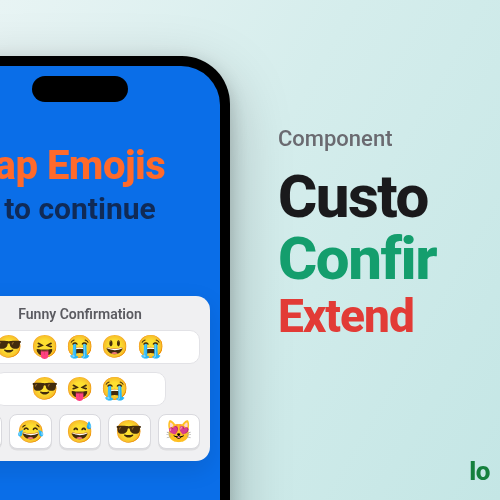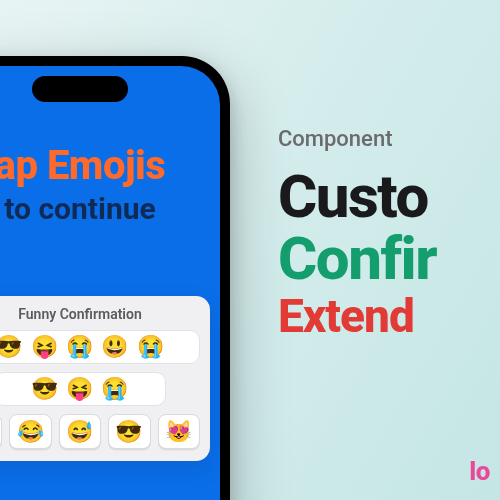--- a/index.html
+++ b/index.html
@@ -142,21 +142,21 @@
   .hl1 { color: #1a1a1c; }
   .hl2 { color: #149e6d; }
   .hl3 { color: #e23b36; font-size: 46px; font-weight: 800; letter-spacing: -1px; margin-top: 4px; }
 
   .corner-logo {
     position: absolute;
     right: 10px;
     bottom: 14px;
     font-size: 26px;
     font-weight: 800;
-    color: #ec4899;
+    color: #15803d;
     letter-spacing: -0.5px;
   }
 </style>
 </head>
 <body>
 
 <div class="phone">
   <div class="phone-screen">
     <div class="notch"></div>
 

